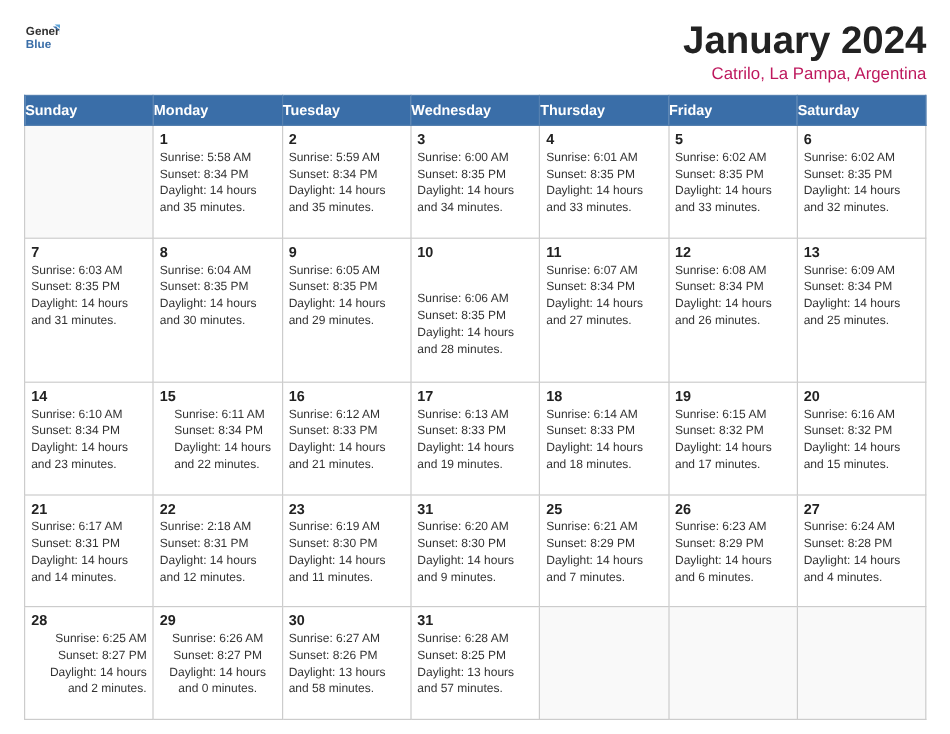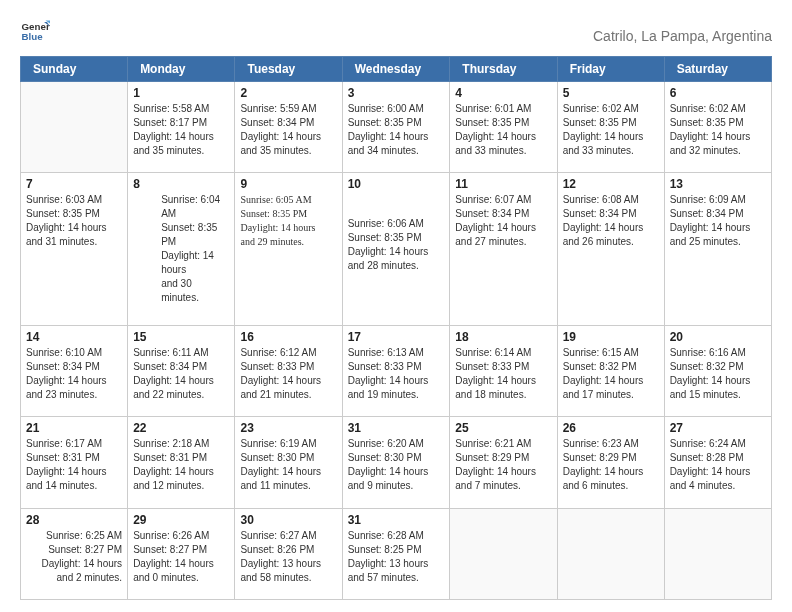--- a/index.html
+++ b/index.html
@@ -36,33 +36,33 @@
       text-align: right;
     }
     .main-title {
       font-size: 32px;
       font-weight: bold;
       color: #222;
       line-height: 1.1;
     }
     .subtitle {
       font-size: 14px;
-      color: #737373;
-      margin-top: 12px;
+      color: #be185d;
+      margin-top: 2px;
     }
     .calendar {
       width: 100%;
       border-collapse: collapse;
       flex: 1;
       font-size: 10.5px;
     }
     .calendar thead tr th {
       background-color: #3a6ea8;
       color: #fff;
-      padding: 5px 12px;
+      padding: 5px 0;
       text-align: left;
       font-size: 12px;
       font-weight: bold;
       border: 1px solid #5580b0;
     }
     .calendar tbody tr td {
       border: 1px solid #ccc;
       padding: 4px 5px;
       vertical-align: top;
       width: 108px;
@@ -98,20 +98,21 @@
   <div class="header">
     <div class="logo">
       <svg class="logo-icon" viewBox="0 0 40 40" xmlns="http://www.w3.org/2000/svg">
         <text x="2" y="18" font-size="13" font-weight="bold" fill="#333">General</text>
         <text x="2" y="32" font-size="13" font-weight="bold" fill="#3a6ea8">Blue</text>
         <polygon points="32,8 40,14 36,8" fill="#3a6ea8"></polygon>
         <polygon points="34,6 40,10 40,6" fill="#5ba3d9"></polygon>
       </svg>
     </div>
     <div class="title-block">
+      <div class="main-title">January 2024</div>
       <div class="subtitle">Catrilo, La Pampa, Argentina</div>
     </div>
   </div>
 
   <table class="calendar">
     <thead>
       <tr>
         <th>Sunday</th>
         <th>Monday</th>
         <th>Tuesday</th>
@@ -120,21 +121,21 @@
         <th>Friday</th>
         <th>Saturday</th>
       </tr>
     </thead>
     <tbody id="calendar-body">
     <tr>
           <td class="empty"></td>
           <td>
             <span class="day-number">1</span>
             <div class="day-info" style="white-space: pre-line;">Sunrise: 5:58 AM
-Sunset: 8:17 PM
+Sunset: 8:34 PM
 Daylight: 14 hours
 and 35 minutes.</div>
           </td>
           <td>
             <span class="day-number">2</span>
             <div class="day-info" style="white-space: pre-line;">Sunrise: 5:59 AM
 Sunset: 8:34 PM
 Daylight: 14 hours
 and 35 minutes.</div>
           </td>
@@ -170,28 +171,28 @@
         <tr>
           <td>
             <span class="day-number">7</span>
             <div class="day-info" style="white-space: pre-line;">Sunrise: 6:03 AM
 Sunset: 8:35 PM
 Daylight: 14 hours
 and 31 minutes.</div>
           </td>
           <td>
             <span class="day-number">8</span>
-            <div class="day-info" style="white-space: pre-line; margin-left: 28px;">Sunrise: 6:04 AM
+            <div class="day-info" style="white-space: pre-line;">Sunrise: 6:04 AM
 Sunset: 8:35 PM
 Daylight: 14 hours
 and 30 minutes.</div>
           </td>
           <td>
             <span class="day-number">9</span>
-            <div class="day-info" style="white-space: pre-line; font-family: Liberation Serif, serif;">Sunrise: 6:05 AM
+            <div class="day-info" style="white-space: pre-line;">Sunrise: 6:05 AM
 Sunset: 8:35 PM
 Daylight: 14 hours
 and 29 minutes.</div>
           </td>
           <td>
             <span class="day-number">10</span>
             <div class="day-info" style="white-space: pre-line; margin-top: 26px;">Sunrise: 6:06 AM
 Sunset: 8:35 PM
 Daylight: 14 hours
 and 28 minutes.</div>
@@ -221,21 +222,21 @@
         <tr>
           <td>
             <span class="day-number">14</span>
             <div class="day-info" style="white-space: pre-line;">Sunrise: 6:10 AM
 Sunset: 8:34 PM
 Daylight: 14 hours
 and 23 minutes.</div>
           </td>
           <td>
             <span class="day-number">15</span>
-            <div class="day-info" style="white-space: pre-line;">Sunrise: 6:11 AM
+            <div class="day-info" style="white-space: pre-line; margin-left: 12px;">Sunrise: 6:11 AM
 Sunset: 8:34 PM
 Daylight: 14 hours
 and 22 minutes.</div>
           </td>
           <td>
             <span class="day-number">16</span>
             <div class="day-info" style="white-space: pre-line;">Sunrise: 6:12 AM
 Sunset: 8:33 PM
 Daylight: 14 hours
 and 21 minutes.</div>
@@ -323,21 +324,21 @@
         <tr>
           <td>
             <span class="day-number">28</span>
             <div class="day-info" style="white-space: pre-line; text-align: right;">Sunrise: 6:25 AM
 Sunset: 8:27 PM
 Daylight: 14 hours
 and 2 minutes.</div>
           </td>
           <td>
             <span class="day-number">29</span>
-            <div class="day-info" style="white-space: pre-line;">Sunrise: 6:26 AM
+            <div class="day-info" style="white-space: pre-line; text-align: center;">Sunrise: 6:26 AM
 Sunset: 8:27 PM
 Daylight: 14 hours
 and 0 minutes.</div>
           </td>
           <td>
             <span class="day-number">30</span>
             <div class="day-info" style="white-space: pre-line;">Sunrise: 6:27 AM
 Sunset: 8:26 PM
 Daylight: 13 hours
 and 58 minutes.</div>

